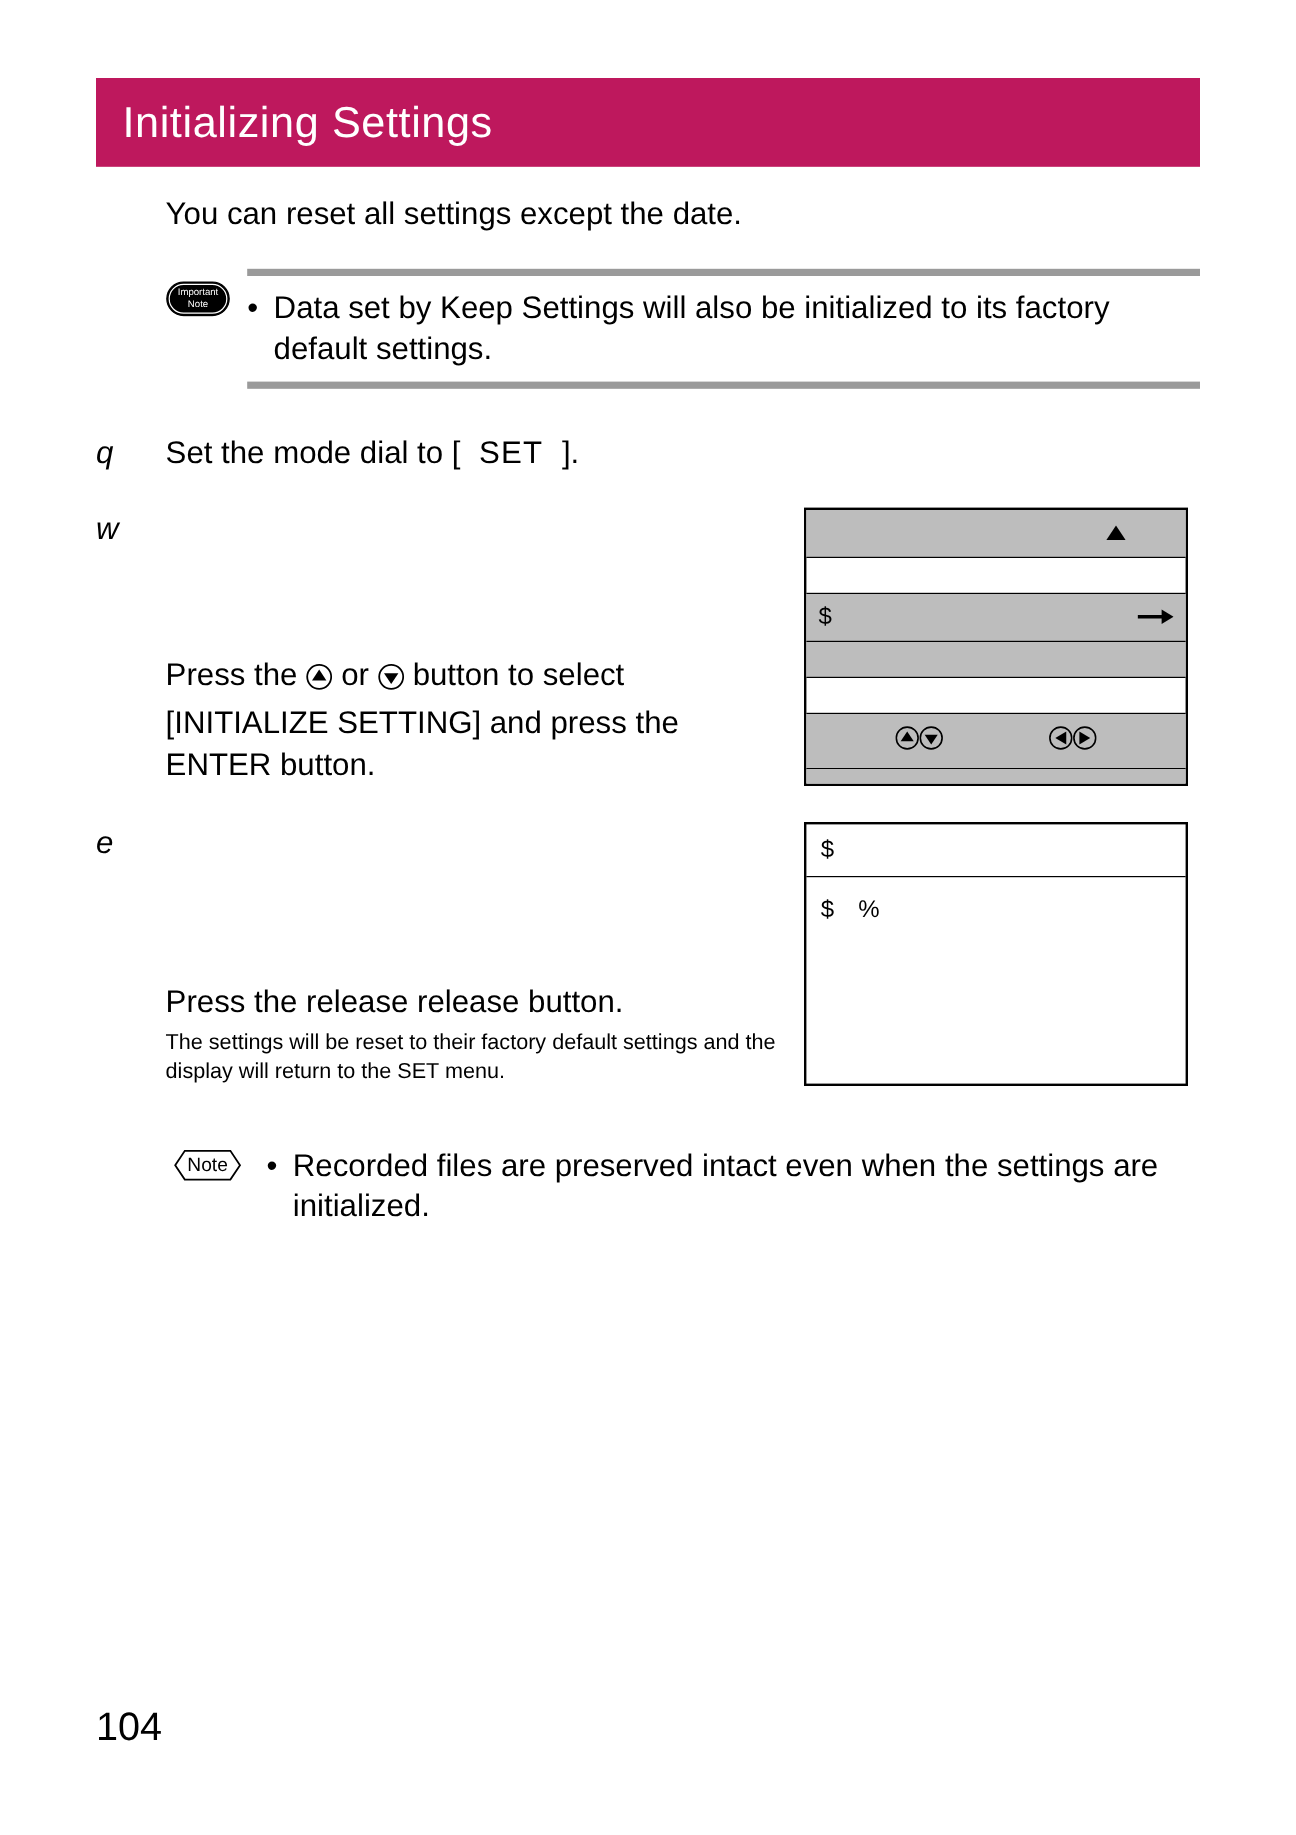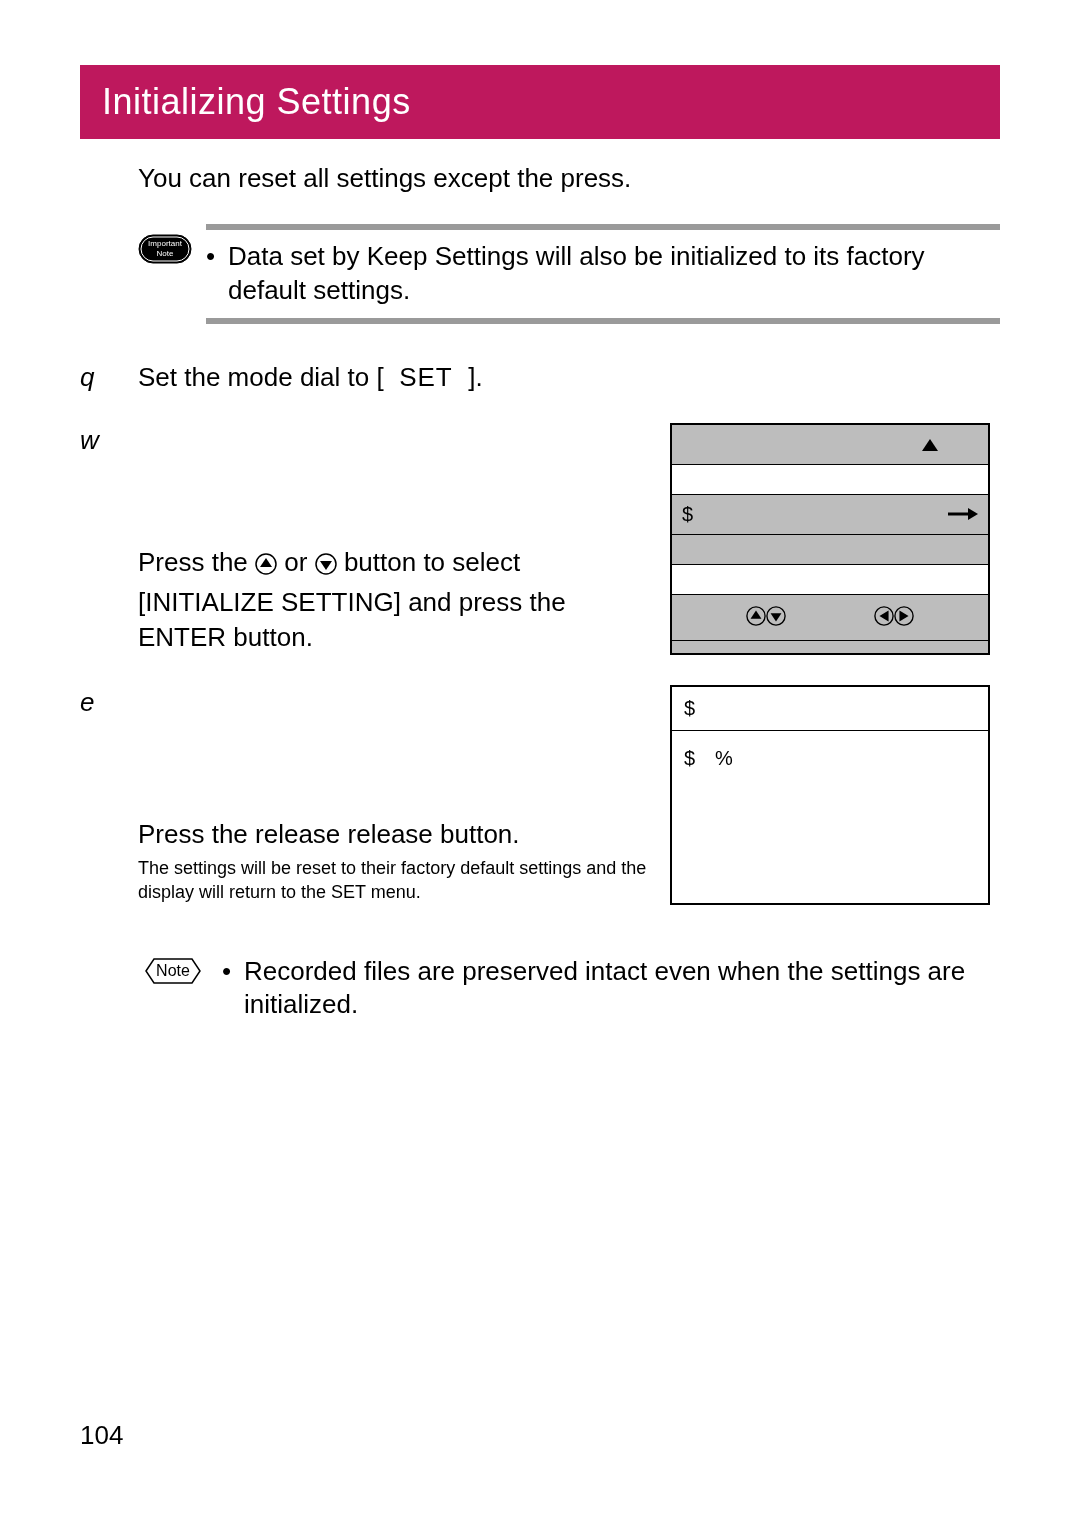--- a/index.html
+++ b/index.html
@@ -93,21 +93,21 @@
     display: flex;
     align-items: flex-start;
   }
   .note-diamond { flex: 0 0 auto; margin-right: 14px; margin-top: 2px; }
   .note-body { flex: 1; }
   .note-body .bullet-row { font-size: 26px; }
   .page-num {
     position: absolute;
     left: 80px;
     top: 1420px;
-    font-size: 26px;
+    font-size: 33px;
   }
   
   .fig1 {
     border: 2px solid #000;
     width: 320px;
     font-size: 20px;
   }
   .fig1 .r {
     border-bottom: 1px solid #000;
     padding: 6px 10px;
@@ -144,21 +144,21 @@
   }
   .arrow-right svg { display: block; }
 </style>
 </head>
 <body>
 
 <div class="page">
 
   <div class="title-bar">Initializing Settings</div>
 
-  <div class="intro">You can reset all settings except the press.</div>
+  <div class="intro">You can reset all settings except the date.</div>
 
   <div class="important-block">
     <div class="important-pill">
       <svg width="54" height="30" viewBox="0 0 54 30">
         <rect x="1" y="1" width="52" height="28" rx="14" ry="14" fill="#000" stroke="#000"></rect>
         <rect x="3" y="3" width="48" height="24" rx="12" ry="12" fill="#000" stroke="#fff" stroke-width="1"></rect>
         <text x="27" y="12" text-anchor="middle" fill="#fff" font-size="8" font-family="Arial">Important</text>
         <text x="27" y="22" text-anchor="middle" fill="#fff" font-size="8" font-family="Arial">Note</text>
       </svg>
     </div>

